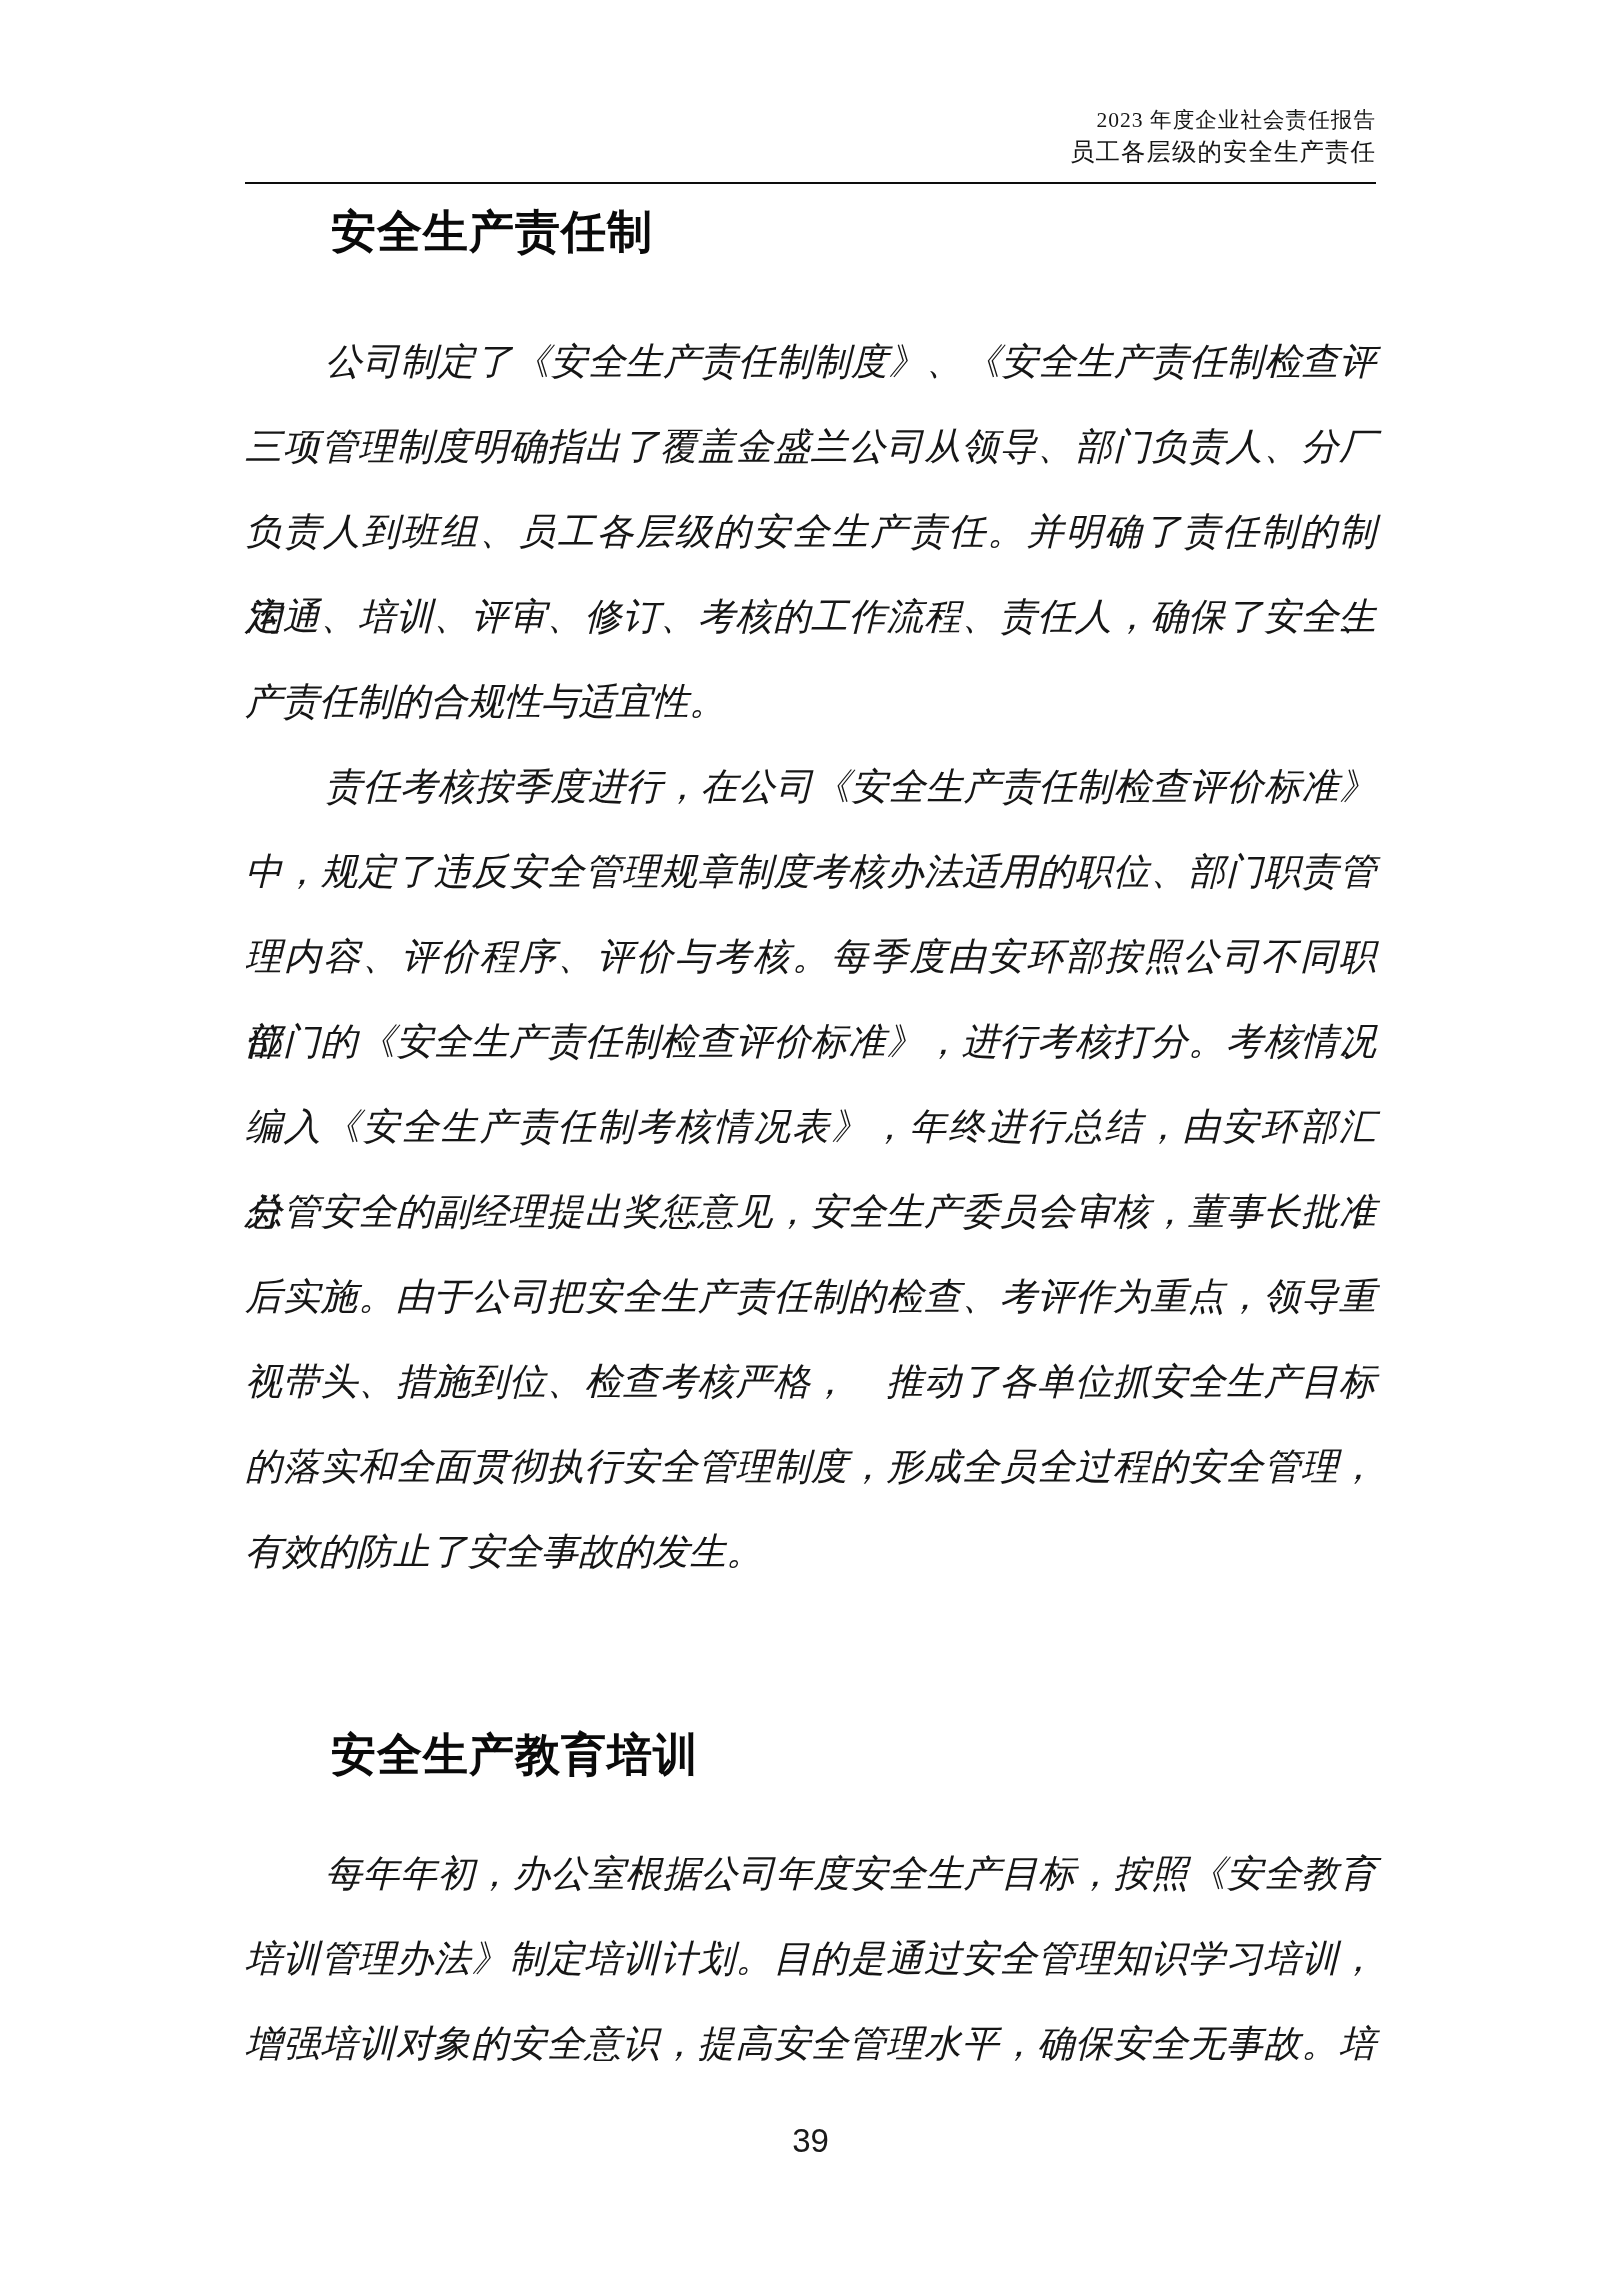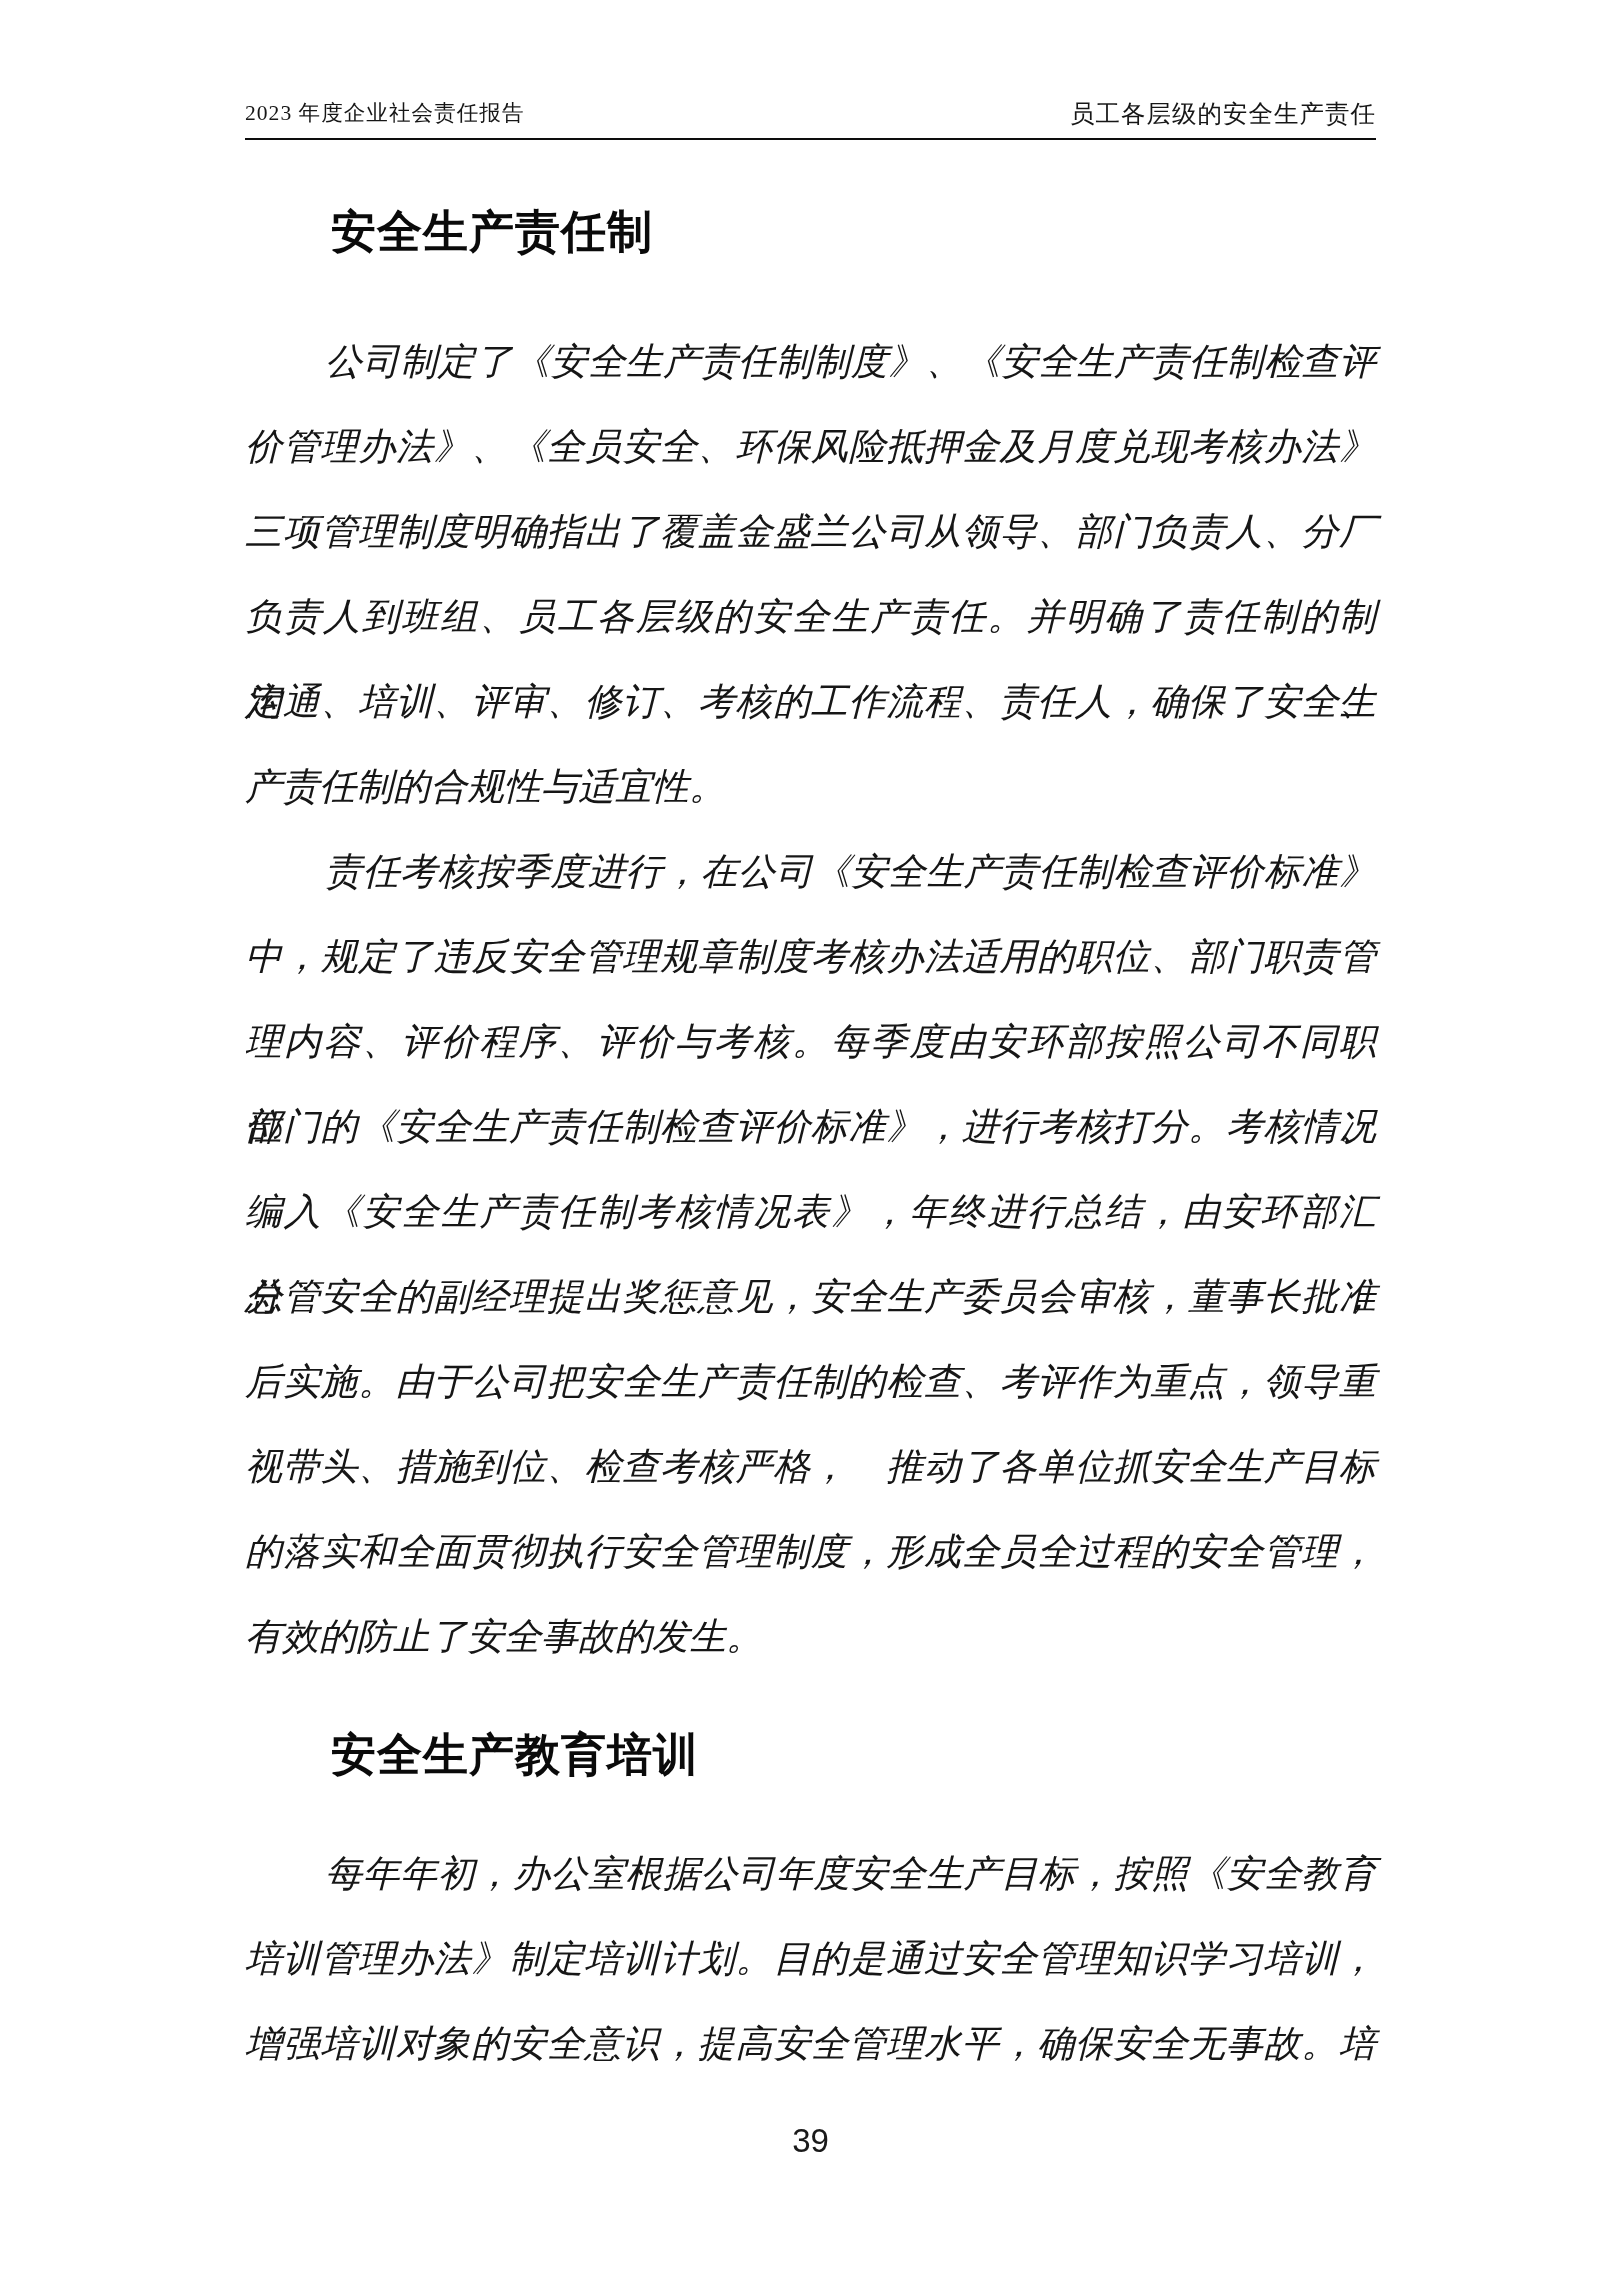--- a/index.html
+++ b/index.html
@@ -9,27 +9,28 @@
     height: 2293px;
     margin: 0 auto;
     background: var(--bg, #ffffff);
     color: var(--text-color, #141414);
     font-family: "Liberation Serif", "DejaVu Serif", serif;
     overflow: hidden;
   }
   .header {
     position: absolute;
     left: 245px;
-    top: 98px;
+    top: 105px;
     width: 1131px;
     display: flex;
     justify-content: space-between;
     align-items: flex-end;
     border-bottom: 2.9px solid #0d0d0d;
-    padding-bottom: 9px;
+    padding-bottom: 15px;
+    flex-direction: column;
   }
   .header .left-title  { font-size: 21.6px; line-height: 31px; letter-spacing: 1px; }
   .header .right-title { font-size: 24.5px; line-height: 31px; letter-spacing: 1px; }
   .section-heading {
     position: absolute;
     left: 331px;
     margin: 0;
     font-family: "Liberation Sans", "DejaVu Sans", sans-serif;
     font-weight: bold;
     font-size: 45px;
@@ -77,21 +78,20 @@
 
   <div class="header">
     <span class="left-title">2023 年度企业社会责任报告</span>
     <span class="right-title">员工各层级的安全生产责任</span>
   </div>
 
   <h1 class="section-heading heading-1">安全生产责任制</h1>
 
   <div class="body-block block-1">
       <div class="line indent">公司制定了《安全生产责任制制度》、《安全生产责任制检查评</div>
-      <div class="line">价管理办法》、《全员安全、环保风险抵押金及月度兑现考核办法》</div>
       <div class="line">三项管理制度明确指出了覆盖金盛兰公司从领导、部门负责人、分厂</div>
       <div class="line">负责人到班组、员工各层级的安全生产责任。并明确了责任制的制定、</div>
       <div class="line">沟通、培训、评审、修订、考核的工作流程、责任人，确保了安全生</div>
       <div class="line para-end">产责任制的合规性与适宜性。</div>
       <div class="line indent">责任考核按季度进行，在公司《安全生产责任制检查评价标准》</div>
       <div class="line">中，规定了违反安全管理规章制度考核办法适用的职位、部门职责管</div>
       <div class="line">理内容、评价程序、评价与考核。每季度由安环部按照公司不同职位、</div>
       <div class="line">部门的《安全生产责任制检查评价标准》，进行考核打分。考核情况</div>
       <div class="line">编入《安全生产责任制考核情况表》，年终进行总结，由安环部汇总，</div>
       <div class="line">分管安全的副经理提出奖惩意见，安全生产委员会审核，董事长批准</div>

